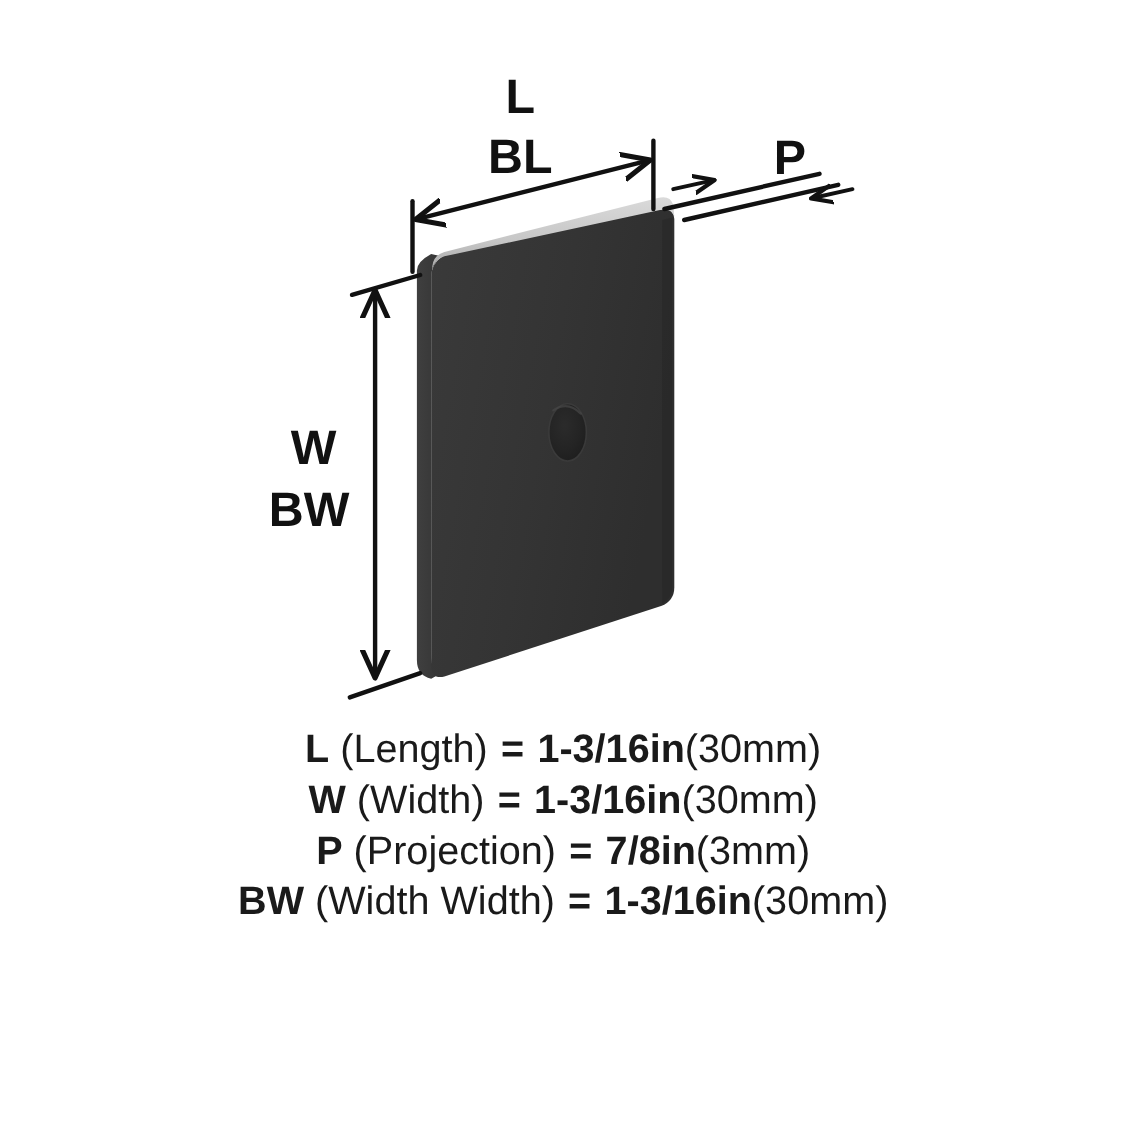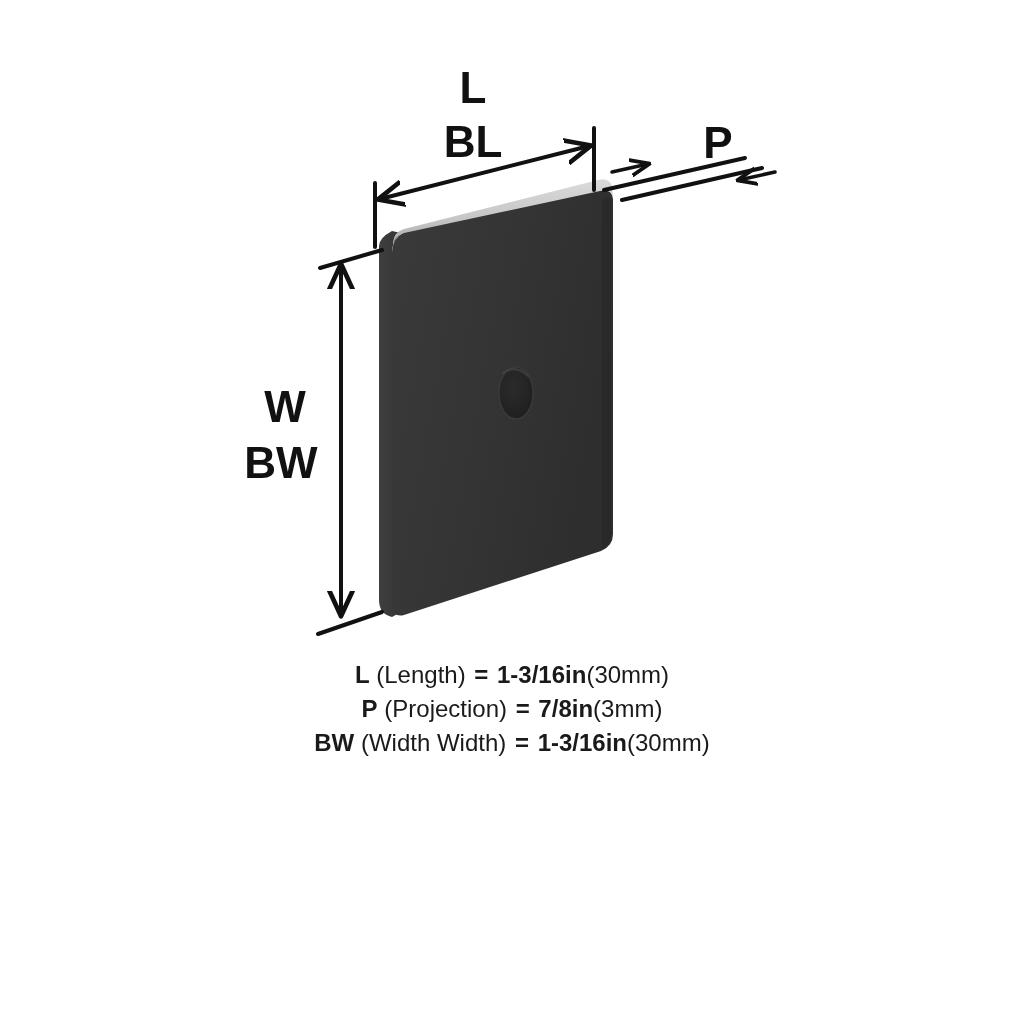--- a/index.html
+++ b/index.html
@@ -53,21 +53,21 @@
     box-sizing: border-box;
   }
   .legend-line {
     display: block;
     width: 100%;
     text-align: center;
     white-space: nowrap;
     line-height: 1.0;
     margin: 0;
     padding: 5px 0 5px 0;
-    font-size: 24px;
+    font-size: 36px;
     color: #1a1a1a;
   }
   .abbr {
     font-weight: bold;
     letter-spacing: 0px;
   }
   .termname {
     font-weight: normal;
   }
   .eq {
@@ -193,20 +193,25 @@
   </div>
 
   <div id="legend">
 
     <div class="legend-line">
       <span class="abbr">L</span><span class="termname"> (Length)</span>
       <span class="eq">=</span>
       <span class="val-imp">1-3/16in</span><span class="val-met">(30mm)</span>
     </div>
 
+    <div class="legend-line">
+      <span class="abbr">W</span><span class="termname"> (Width)</span>
+      <span class="eq">=</span>
+      <span class="val-imp">1-3/16in</span><span class="val-met">(30mm)</span>
+    </div>
 
     <div class="legend-line">
       <span class="abbr">P</span><span class="termname"> (Projection)</span>
       <span class="eq">=</span>
       <span class="val-imp">7/8in</span><span class="val-met">(3mm)</span>
     </div>
 
 
     <div class="legend-line">
       <span class="abbr">BW</span><span class="termname"> (Width Width)</span>

